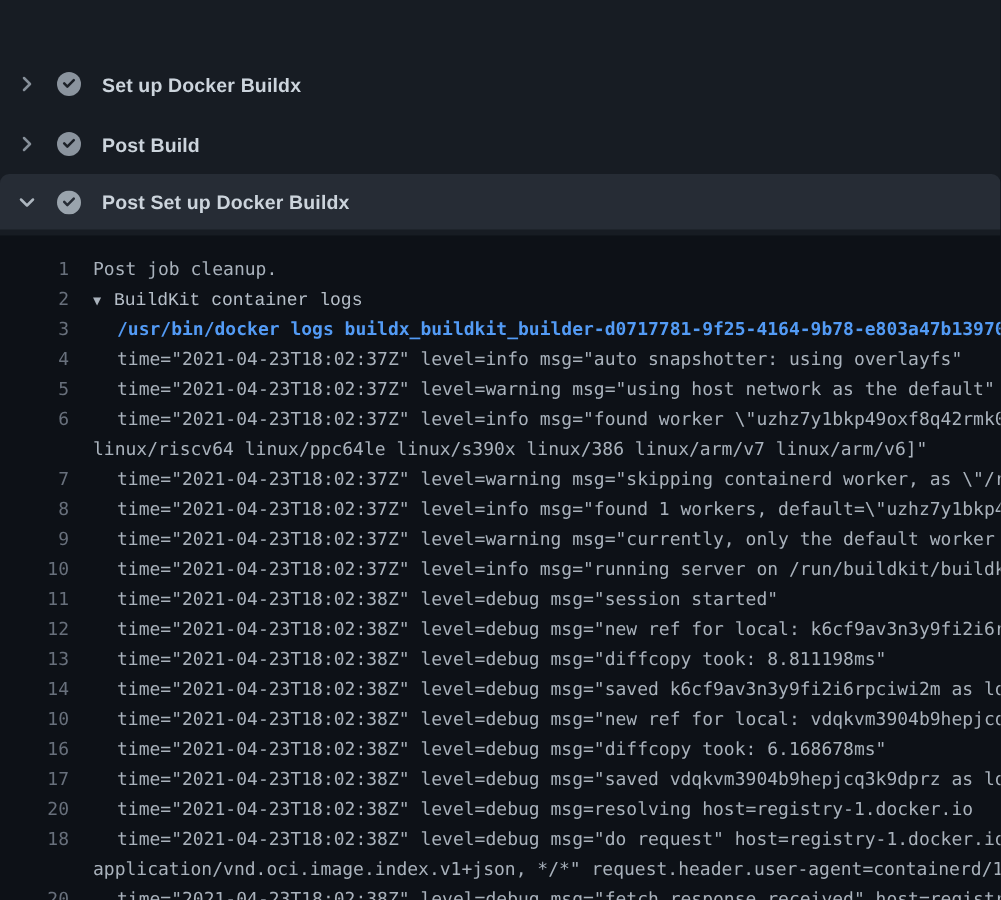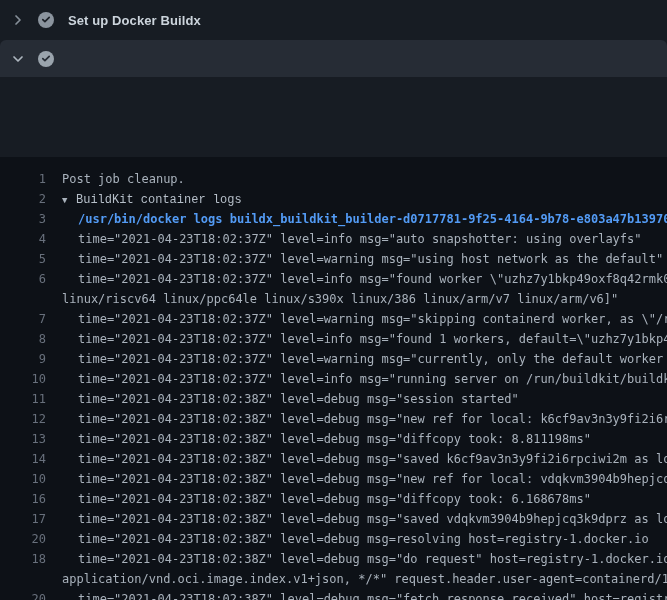--- a/index.html
+++ b/index.html
@@ -2,21 +2,21 @@
 <html><head>
 <meta charset="utf-8">
 <style>
   html,body{margin:0;padding:0;}
   body{
     width:667px;height:600px;overflow:hidden;position:relative;
     background:#171c23;
     font-family:"Liberation Sans", sans-serif;
   }
   
-  .steps{width:667px;}
+  .steps{width:667px;margin-top:36px;}
   .step-row{
     display:flex;align-items:center;height:40px;padding-left:10px;
     cursor:pointer;box-sizing:border-box;
   }
   .step-row.expanded{
     height:37px;background:#262c35;border-radius:6px 6px 0 0;
   }
   .chev{width:16px;height:16px;flex:0 0 16px;display:flex;align-items:center;justify-content:center;}
   .chk{width:16px;height:16px;flex:0 0 16px;margin-left:12px;}
   .step-label{
@@ -55,33 +55,48 @@
     <span class="chk">
       <svg width="16" height="16" viewBox="0 0 16 16">
           <circle cx="8" cy="8" r="8" fill="#8b949e"></circle>
           <path d="M11.2 5.4L6.9 9.7 4.8 7.6" fill="none" stroke="#1c2128" stroke-width="1.7" stroke-linecap="round" stroke-linejoin="round"></path>
         </svg>
     </span>
     <span class="step-label">Set up Docker Buildx</span>
   </div>
 
 
+  <div class="step-row">
+    <span class="chev">
+      <svg width="16" height="16" viewBox="0 0 16 16">
+          <path d="M6 4l4 4-4 4" fill="none" stroke="#868f99" stroke-width="1.7" stroke-linecap="round" stroke-linejoin="round"></path>
+        </svg>
+    </span>
+    <span class="chk">
+      <svg width="16" height="16" viewBox="0 0 16 16">
+          <circle cx="8" cy="8" r="8" fill="#8b949e"></circle>
+          <path d="M11.2 5.4L6.9 9.7 4.8 7.6" fill="none" stroke="#1c2128" stroke-width="1.7" stroke-linecap="round" stroke-linejoin="round"></path>
+        </svg>
+    </span>
+    <span class="step-label">Post Build</span>
+  </div>
 
   <div class="step-row expanded">
     <span class="chev">
       <svg width="16" height="16" viewBox="0 0 16 16">
           <path d="M4 6l4 4 4-4" fill="none" stroke="#adb6bf" stroke-width="1.7" stroke-linecap="round" stroke-linejoin="round"></path>
         </svg>
     </span>
     <span class="chk">
       <svg width="16" height="16" viewBox="0 0 16 16">
           <circle cx="8" cy="8" r="8" fill="#9aa4ad"></circle>
           <path d="M11.2 5.4L6.9 9.7 4.8 7.6" fill="none" stroke="#262c35" stroke-width="1.7" stroke-linecap="round" stroke-linejoin="round"></path>
         </svg>
     </span>
+    <span class="step-label">Post Set up Docker Buildx</span>
   </div>
 
 </div>
 
 <div class="log" id="log">
     <div class="log-row"><span class="ln">1</span><span class="txt ind0">Post job cleanup.</span></div>
     <div class="log-row"><span class="ln">2</span><span class="txt ind0"><span class="tri">▼</span><span class="grp">BuildKit container logs</span></span></div>
     <div class="log-row"><span class="ln">3</span><span class="txt ind1 cmd">/usr/bin/docker logs buildx_buildkit_builder-d0717781-9f25-4164-9b78-e803a47b13970</span></div>
     <div class="log-row"><span class="ln">4</span><span class="txt ind1">time="2021-04-23T18:02:37Z" level=info msg="auto snapshotter: using overlayfs"</span></div>
     <div class="log-row"><span class="ln">5</span><span class="txt ind1">time="2021-04-23T18:02:37Z" level=warning msg="using host network as the default"</span></div>

